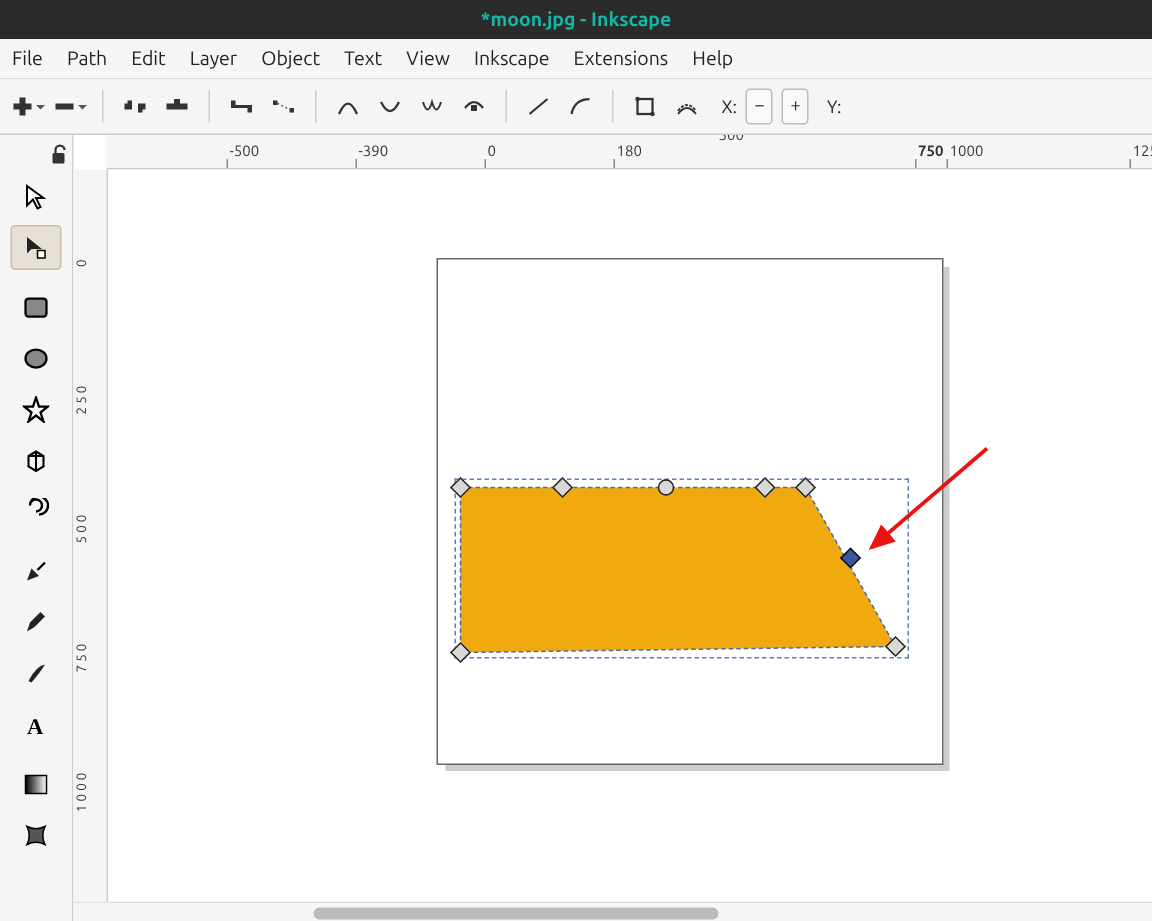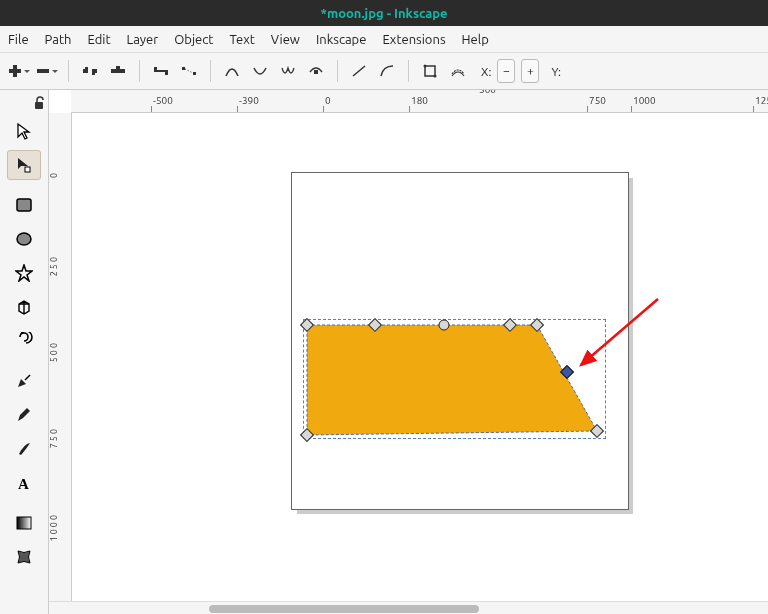--- a/index.html
+++ b/index.html
@@ -252,21 +252,21 @@
           <div></div>
         </div>
         <div class="ruler-tick-h" style="left: 338px;">
           <span style="padding-left:2px">180</span>
           <div></div>
         </div>
         <div class="ruler-tick-h" style="left: 406px; gap: 17px;">
           <span style="padding-left:2px">500</span>
           <div></div>
         </div>
-        <div class="ruler-tick-h" style="left: 516px;">
+        <div class="ruler-tick-h" style="left: 539px; font-weight: bold;">
           <span style="padding-left:2px">750</span>
           <div></div>
         </div>
         <div class="ruler-tick-h" style="left: 560px;">
           <span style="padding-left:2px">1000</span>
           <div></div>
         </div>
         <div class="ruler-tick-h" style="left: 682px;">
           <span style="padding-left:2px">1250</span>
           <div></div>

